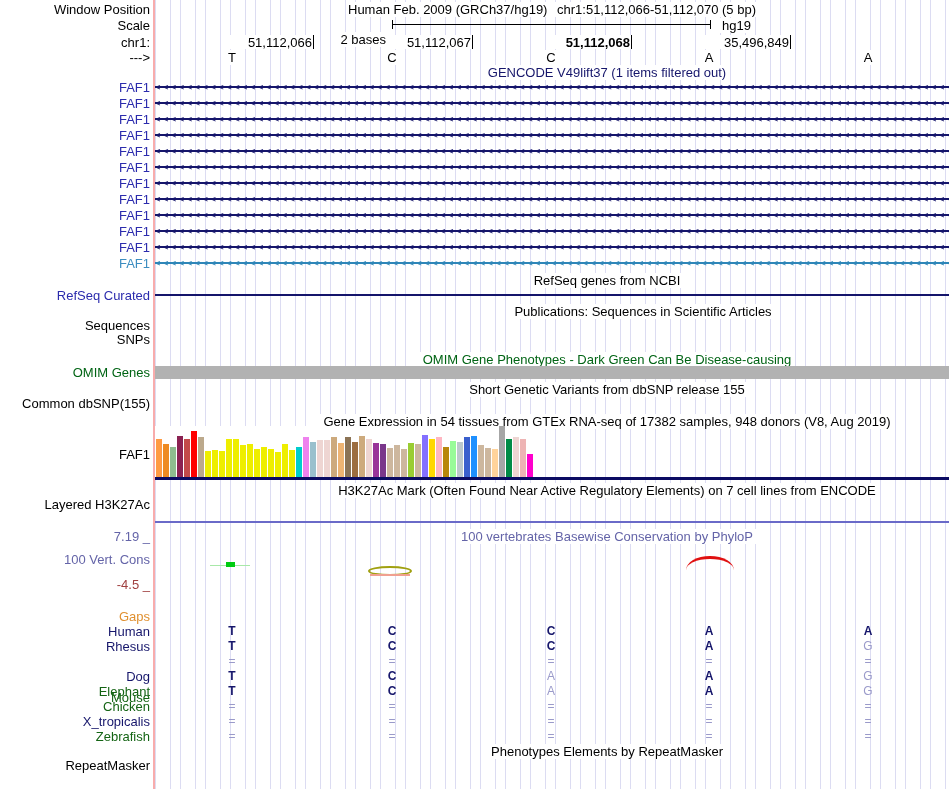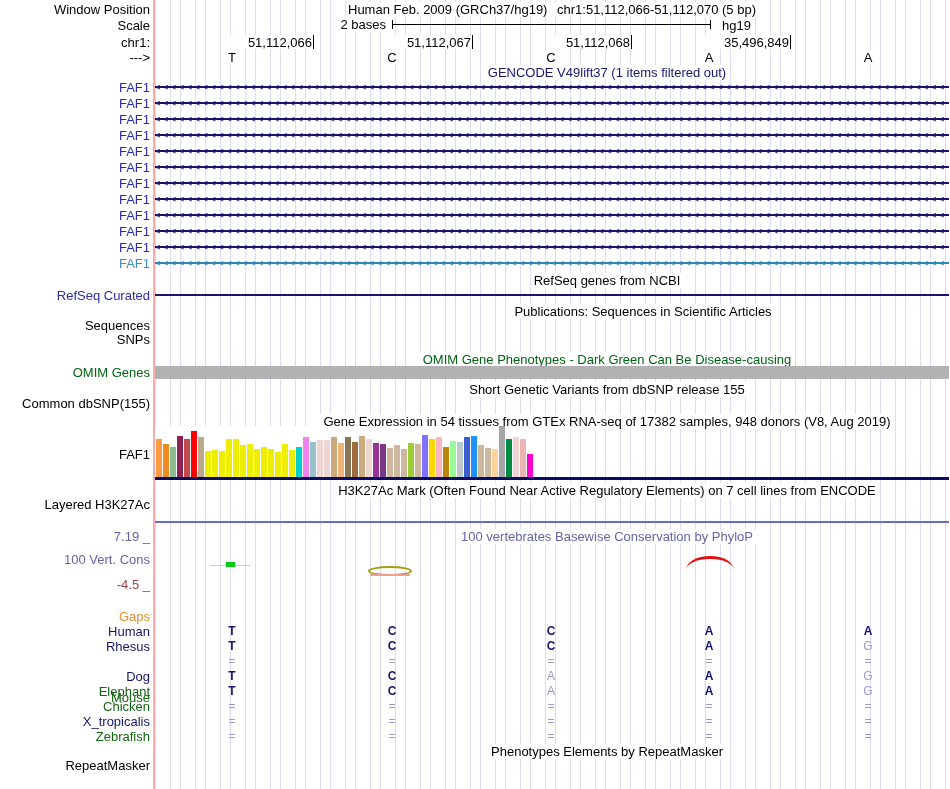--- a/index.html
+++ b/index.html
@@ -40,21 +40,21 @@
 
 <div class="browser">
   <div class="grid"></div>
   <div class="pinkline"></div>
 
   <div class="tl" style="top:2px;">Window Position</div>
   <div class="hspan" style="left:346px;top:2px;"><span>Human Feb. 2009 (GRCh37/hg19)</span></div>
   <div class="hspan" style="left:555px;top:2px;"><span>chr1:51,112,066-51,112,070 (5 bp)</span></div>
 
   <div class="tl" style="top:18px;">Scale</div>
-  <div class="hspan" style="left:330px;top:17px;width:58px;text-align:right;"><span>2 bases</span></div>
+  <div class="hspan" style="left:330px;top:32px;width:58px;text-align:right;"><span>2 bases</span></div>
   <div class="scalebar"></div>
   <div class="hspan" style="left:720px;top:18px;"><span>hg19</span></div>
 
   <div class="tl" style="top:35px;">chr1:</div>
   <div id="coords"></div>
 
   <div class="tl" style="top:50px;">---&gt;</div>
   <div id="hbases"></div>
 
   <div class="ct" style="top:65px;"><span id="gencode-title" style="color: rgb(22, 22, 107);">GENCODE V49lift37 (1 items filtered out)</span></div>
@@ -150,21 +150,21 @@
   <div class="cons-redarc"></div>
   <div class="tl" style="top: 577px; color: rgb(160, 64, 64);" id="phylop-min">-4.5 _</div>
 
   <div class="tl" style="top: 609px; color: rgb(224, 144, 48);" id="gaps-label">Gaps</div>
   <div id="multiz-rows"></div>
 
   <div class="ct" style="top:744px;"><span>Phenotypes Elements by RepeatMasker</span></div>
   <div class="tl" style="top:758px;">RepeatMasker</div>
 <div class="coord" style="left: 228px;">51,112,066</div>
     <div class="coord" style="left: 387px;">51,112,067</div>
-    <div class="coord" style="left: 546px;">51,112,068</div>
+    <div class="coord" style="left: 546px; font-weight: bold;">51,112,068</div>
     <div class="coord" style="left: 705px;">35,496,849</div>
     <div class="hbase" style="left: 221px;">T</div>
     <div class="hbase" style="left: 381px;">C</div>
     <div class="hbase" style="left: 540px;">C</div>
     <div class="hbase" style="left: 698px;">A</div>
     <div class="hbase" style="left: 857px;">A</div>
     <div class="tl" style="top: 80px; color: rgb(43, 43, 173);">FAF1</div>
     <div class="generow" style="top: 83px; color: rgb(21, 21, 107); background-image: linear-gradient(transparent 3px, rgb(21, 21, 107) 3px, rgb(21, 21, 107) 5px, transparent 5px);">&lt;&lt;&lt;&lt;&lt;&lt;&lt;&lt;&lt;&lt;&lt;&lt;&lt;&lt;&lt;&lt;&lt;&lt;&lt;&lt;&lt;&lt;&lt;&lt;&lt;&lt;&lt;&lt;&lt;&lt;&lt;&lt;&lt;&lt;&lt;&lt;&lt;&lt;&lt;&lt;&lt;&lt;&lt;&lt;&lt;&lt;&lt;&lt;&lt;&lt;&lt;&lt;&lt;&lt;&lt;&lt;&lt;&lt;&lt;&lt;&lt;&lt;&lt;&lt;&lt;&lt;&lt;&lt;&lt;&lt;&lt;&lt;&lt;&lt;&lt;&lt;&lt;&lt;&lt;&lt;&lt;&lt;&lt;&lt;&lt;&lt;&lt;&lt;&lt;&lt;&lt;&lt;&lt;&lt;&lt;&lt;&lt;&lt;&lt;&lt;&lt;&lt;&lt;&lt;&lt;&lt;&lt;&lt;&lt;&lt;&lt;&lt;&lt;&lt;&lt;&lt;&lt;&lt;&lt;&lt;</div>
     <div class="tl" style="top: 96px; color: rgb(43, 43, 173);">FAF1</div>
     <div class="generow" style="top: 99px; color: rgb(21, 21, 107); background-image: linear-gradient(transparent 3px, rgb(21, 21, 107) 3px, rgb(21, 21, 107) 5px, transparent 5px);">&lt;&lt;&lt;&lt;&lt;&lt;&lt;&lt;&lt;&lt;&lt;&lt;&lt;&lt;&lt;&lt;&lt;&lt;&lt;&lt;&lt;&lt;&lt;&lt;&lt;&lt;&lt;&lt;&lt;&lt;&lt;&lt;&lt;&lt;&lt;&lt;&lt;&lt;&lt;&lt;&lt;&lt;&lt;&lt;&lt;&lt;&lt;&lt;&lt;&lt;&lt;&lt;&lt;&lt;&lt;&lt;&lt;&lt;&lt;&lt;&lt;&lt;&lt;&lt;&lt;&lt;&lt;&lt;&lt;&lt;&lt;&lt;&lt;&lt;&lt;&lt;&lt;&lt;&lt;&lt;&lt;&lt;&lt;&lt;&lt;&lt;&lt;&lt;&lt;&lt;&lt;&lt;&lt;&lt;&lt;&lt;&lt;&lt;&lt;&lt;&lt;&lt;&lt;&lt;&lt;&lt;&lt;&lt;&lt;&lt;&lt;&lt;&lt;&lt;&lt;&lt;&lt;&lt;&lt;&lt;</div>

